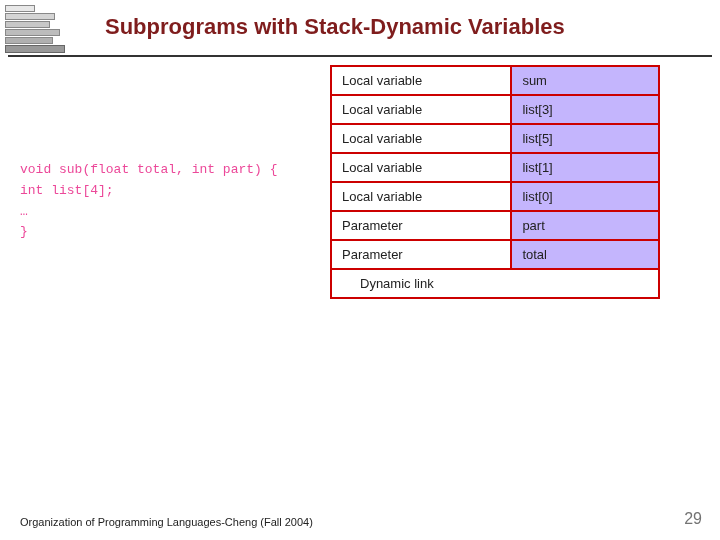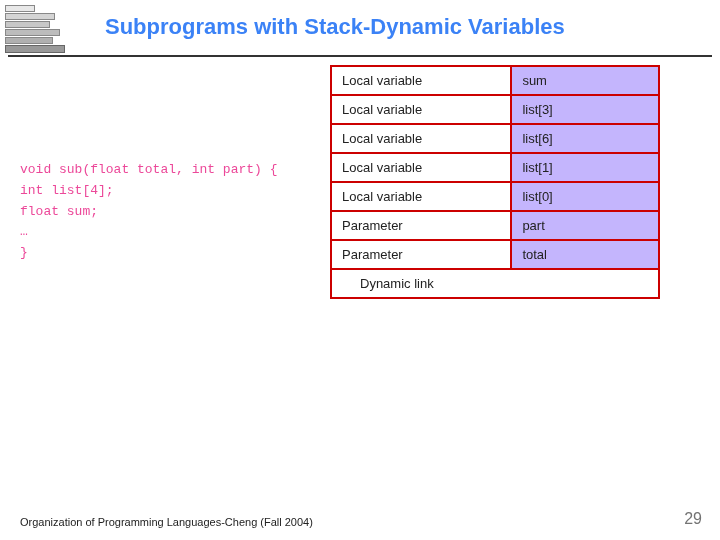--- a/index.html
+++ b/index.html
@@ -12,21 +12,21 @@
       position: relative;
     }
 
     
     .page-title {
       position: absolute;
       top: 14px;
       left: 105px;
       font-size: 22px;
       font-weight: bold;
-      color: #3b82f6;
+      color: #7f1d1d;
     }
 
     
     .title-rule {
       position: absolute;
       top: 55px;
       left: 8px;
       right: 8px;
       height: 2px;
       background: #333;
@@ -133,39 +133,38 @@
   <div class="book-cover"></div>
 </div>
 
 <div class="page-title">Subprograms with Stack-Dynamic Variables</div>
 
 <div class="title-rule"></div>
 
 <div class="code-block">
   <div>void sub(float total, int part) {</div>
   <div>    int list[4];</div>
-  <div>    float sum;</div>
   <div>    …</div>
   <div>}</div>
 </div>
 
 <div class="stack-container">
   <table class="stack-table">
     <tbody id="stack-tbody">
     <tr>
           <td class="label-cell">Local variable</td>
           <td class="value-cell">sum</td>
         </tr>
         <tr>
           <td class="label-cell">Local variable</td>
           <td class="value-cell">list[3]</td>
         </tr>
         <tr>
           <td class="label-cell">Local variable</td>
-          <td class="value-cell">list[6]</td>
+          <td class="value-cell">list[5]</td>
         </tr>
         <tr>
           <td class="label-cell">Local variable</td>
           <td class="value-cell">list[1]</td>
         </tr>
         <tr>
           <td class="label-cell">Local variable</td>
           <td class="value-cell">list[0]</td>
         </tr>
         <tr>

